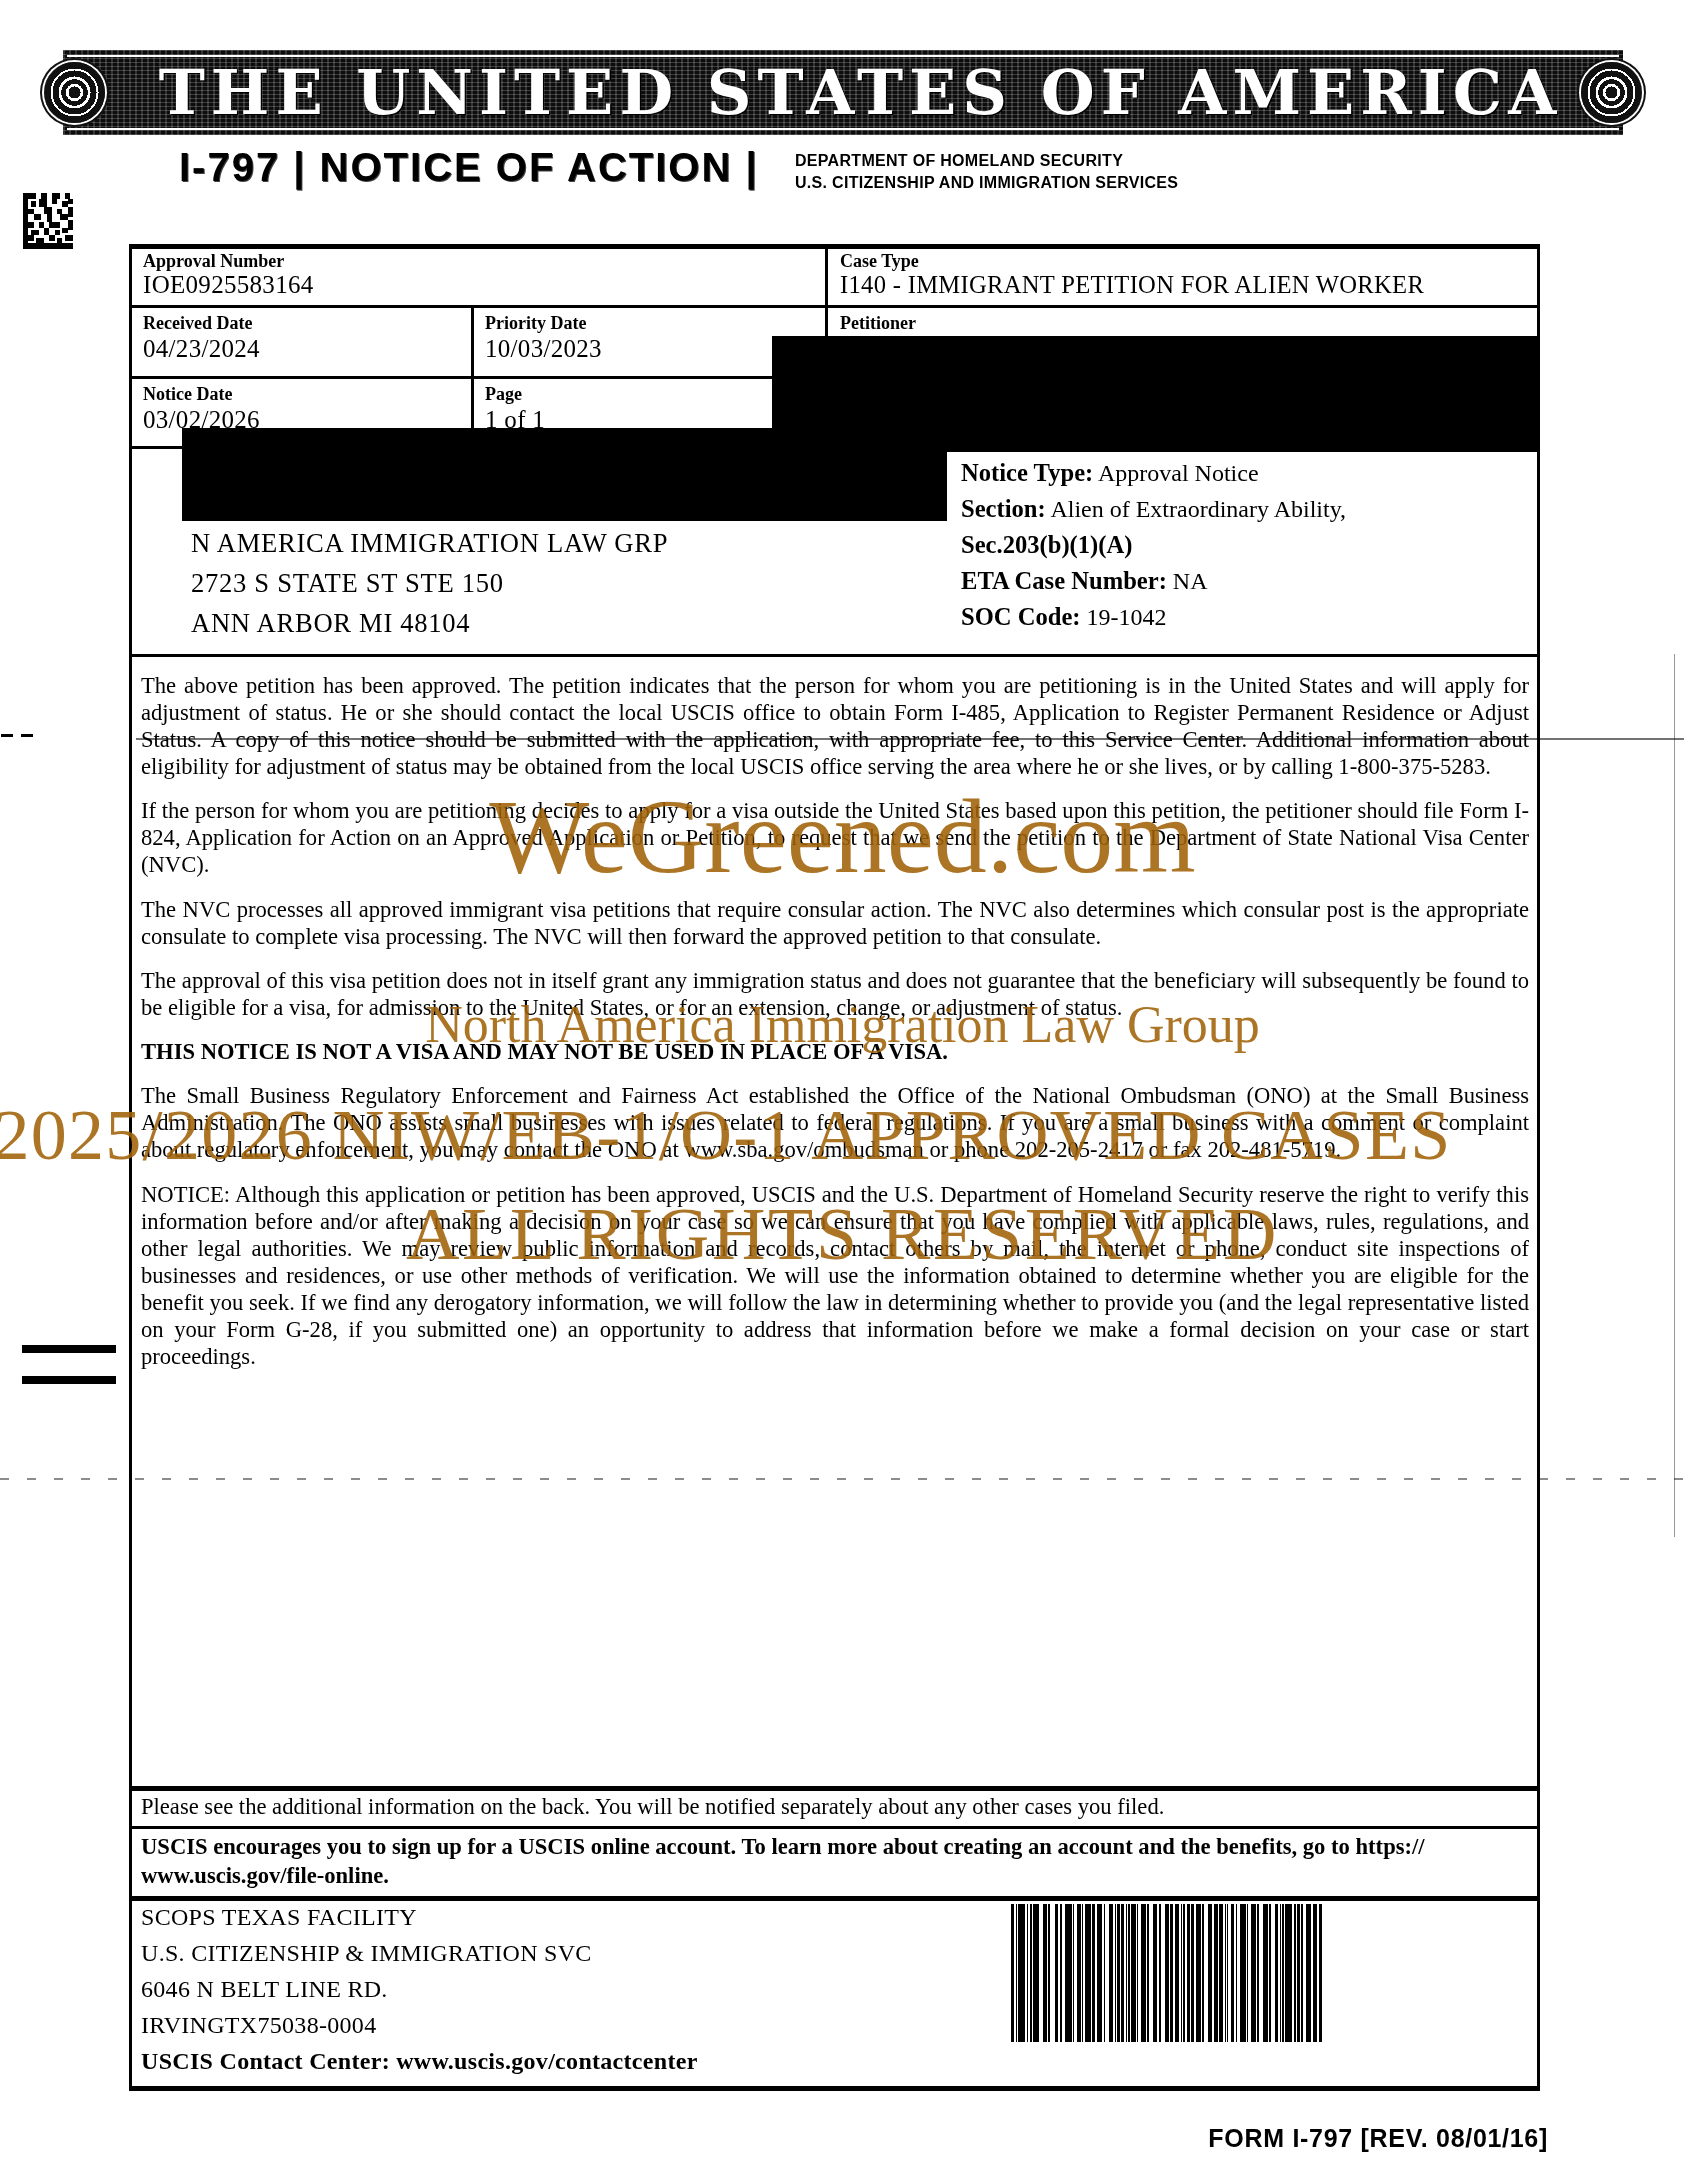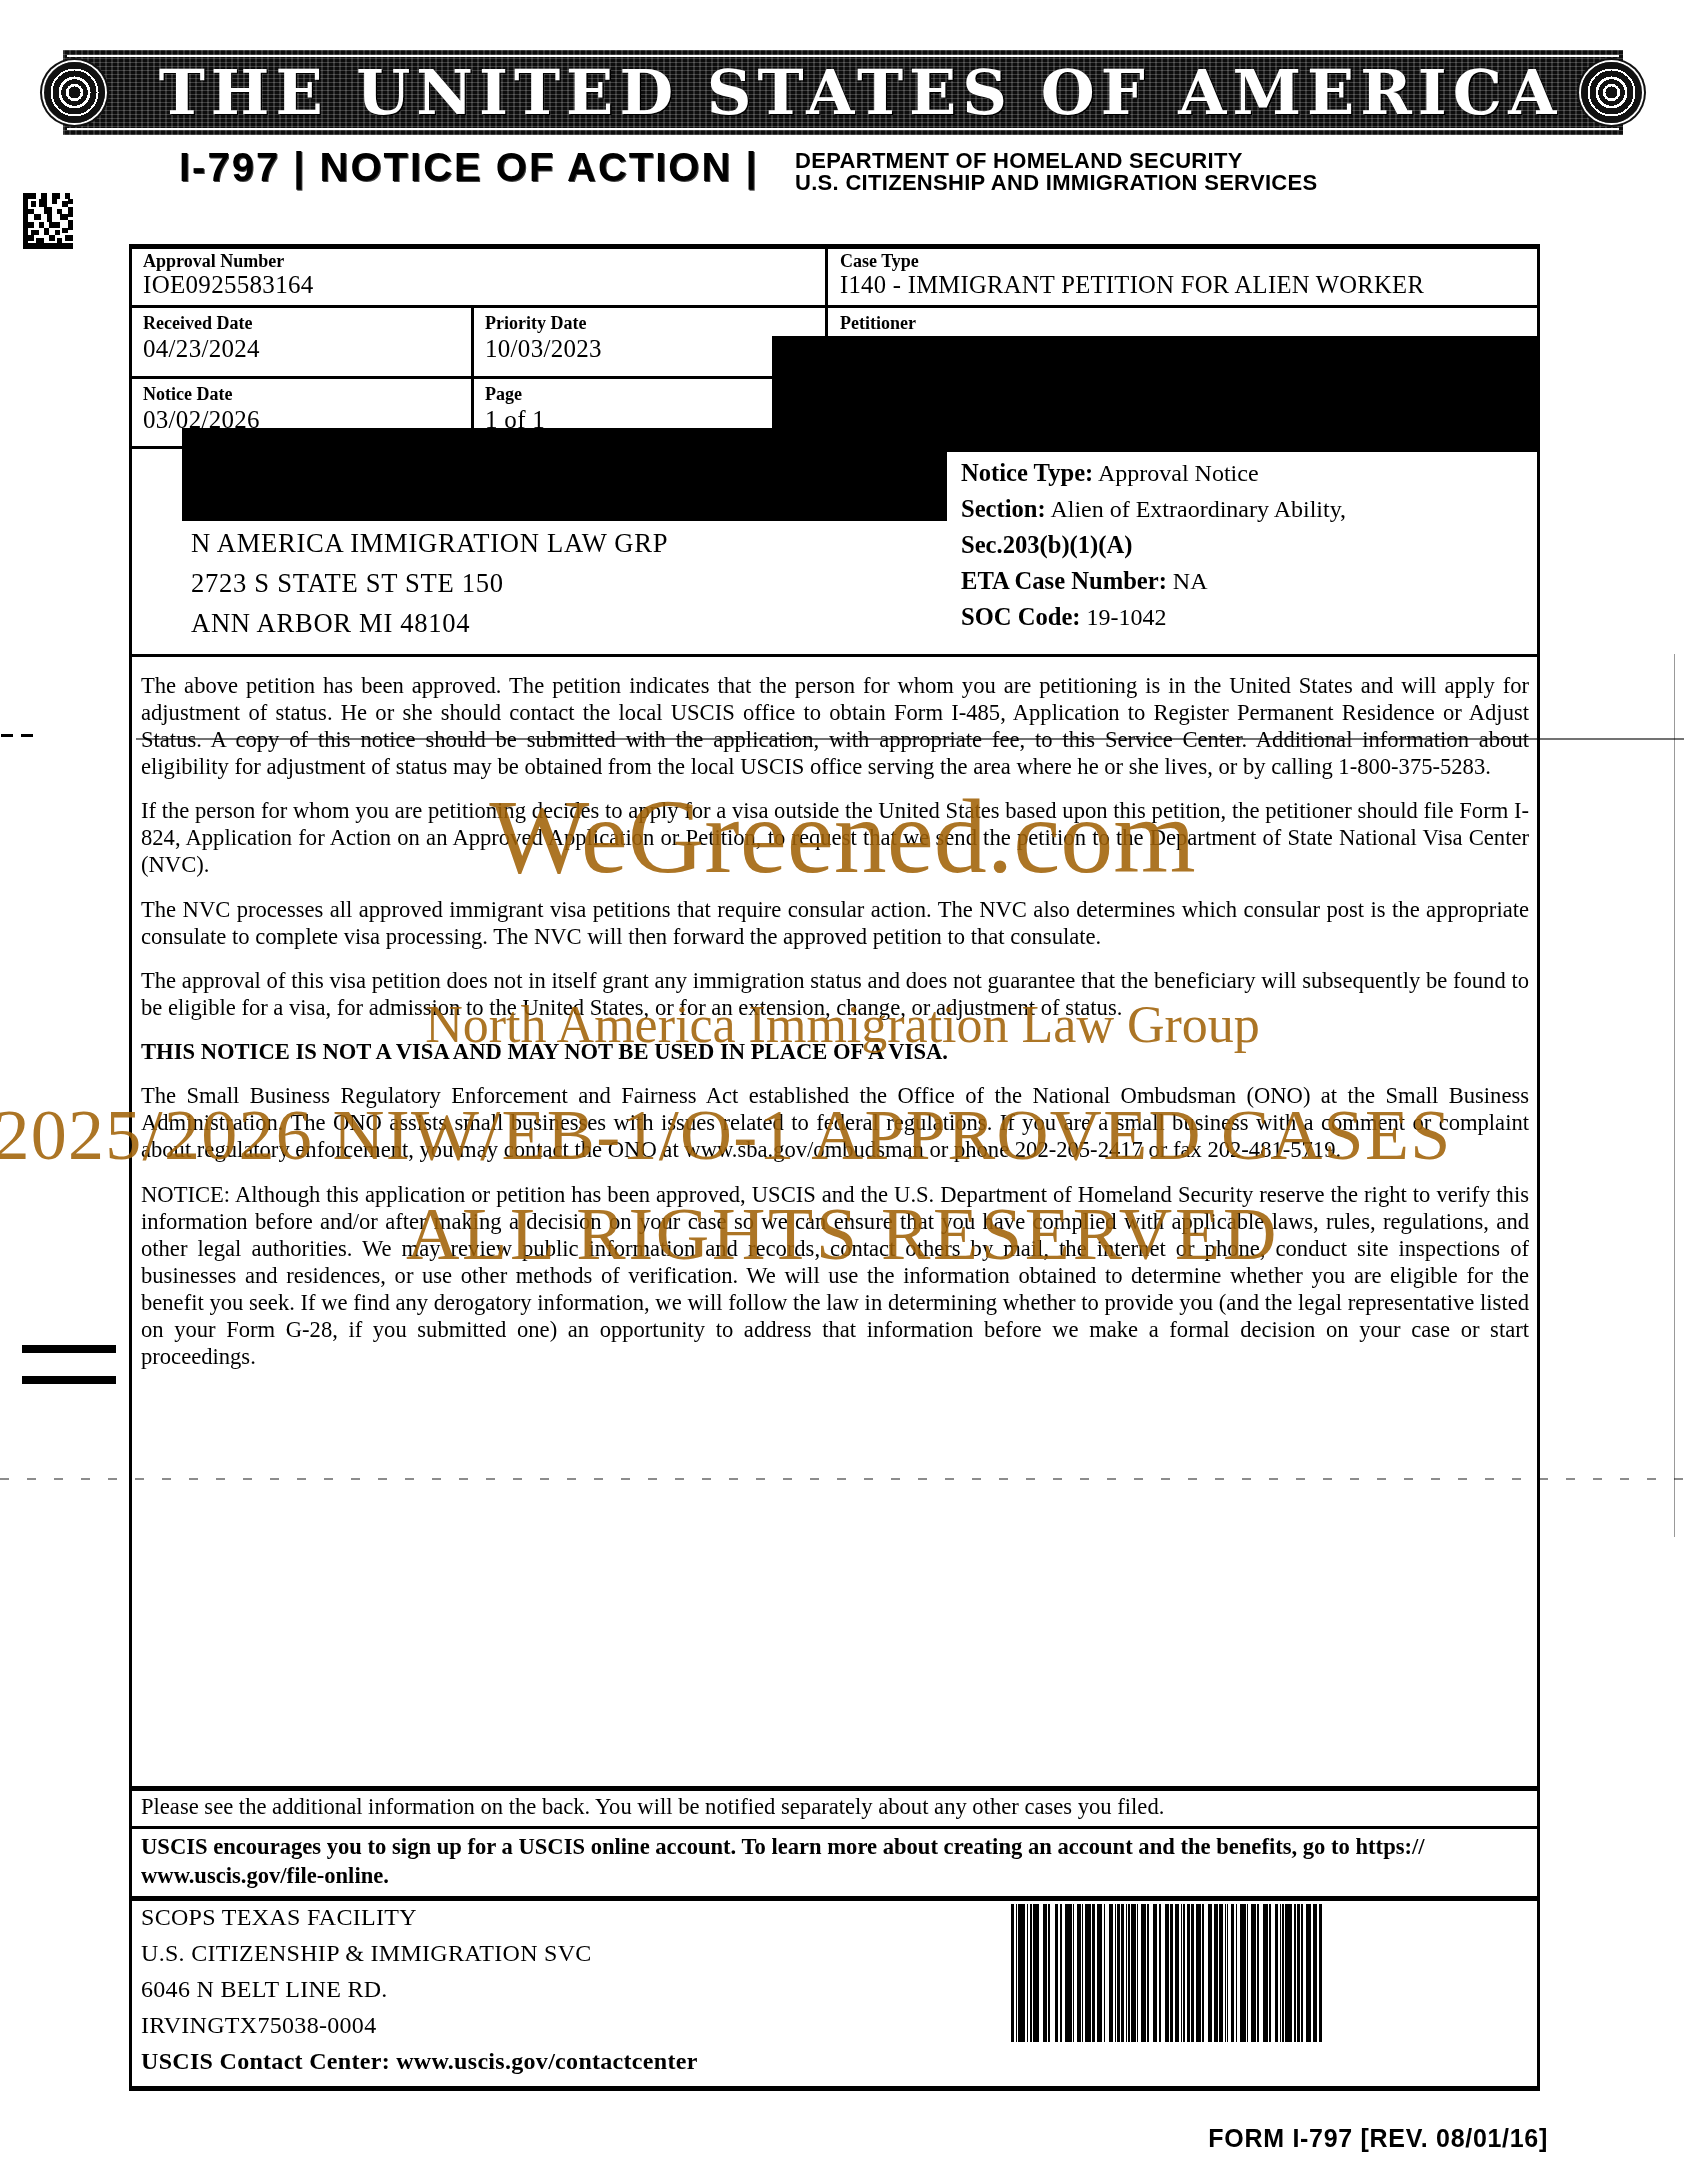--- a/index.html
+++ b/index.html
@@ -39,21 +39,21 @@
   
   .form-head{
     position:absolute;left:179px;top:145px;
     font-family:"Liberation Sans", sans-serif;font-weight:bold;
     font-size:40px;letter-spacing:2px;white-space:nowrap;
     text-shadow:1px 1px 0 #444;
   }
   .dept-block{
     position:absolute;left:795px;top:150px;
     font-family:"Liberation Sans", sans-serif;font-weight:bold;
-    font-size:22px;line-height:22px;letter-spacing:0.3px;white-space:nowrap;
+    font-size:16px;line-height:22px;letter-spacing:0.3px;white-space:nowrap;
   }
   
   .datamatrix{position:absolute;left:23px;top:193px;}
   
   .hline,.vline{position:absolute;background:#000;z-index:2;}
   
   .cell-label{position:absolute;z-index:3;font-weight:bold;font-size:18px;white-space:nowrap;}
   .cell-value{position:absolute;z-index:3;font-size:25px;white-space:nowrap;letter-spacing:0.3px;}
   
   .redact{position:absolute;background:#000;z-index:5;}

